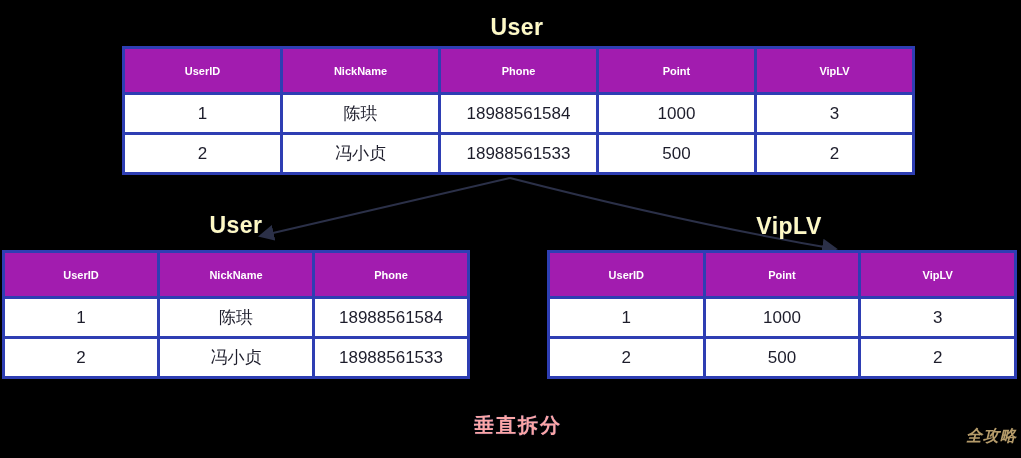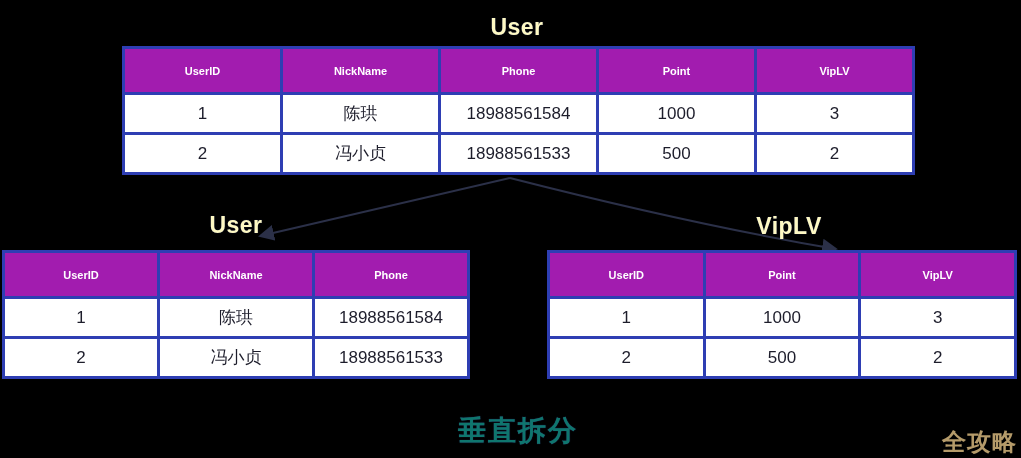--- a/index.html
+++ b/index.html
@@ -55,35 +55,36 @@
   #arrows {
     position: absolute;
     left: 0; top: 0;
     width: 1021px; height: 458px;
     pointer-events: none;
   }
   #split-label {
     position: absolute;
     left: 518px; top: 412px;
     transform: translateX(-50%);
-    color: #0f766e;
-    font-size: 28px;
+    color: #fca5a5;
+    font-size: 20px;
     font-weight: bold;
     letter-spacing: 2px;
     text-shadow: 0 0 1px #303a75;
     white-space: nowrap;
   }
   #watermark {
     position: absolute;
     right: 4px; top: 426px;
     color: #b59b6a;
-    font-size: 24px;
+    font-size: 16px;
     font-weight: bold;
     letter-spacing: 1px;
     white-space: nowrap;
+    font-style: italic;
   }
 </style>
 </head>
 <body>
 
 <div class="tbl-title" id="title-user-full">User</div>
 
 <table id="table-user-full">
   <thead>
     <tr>

